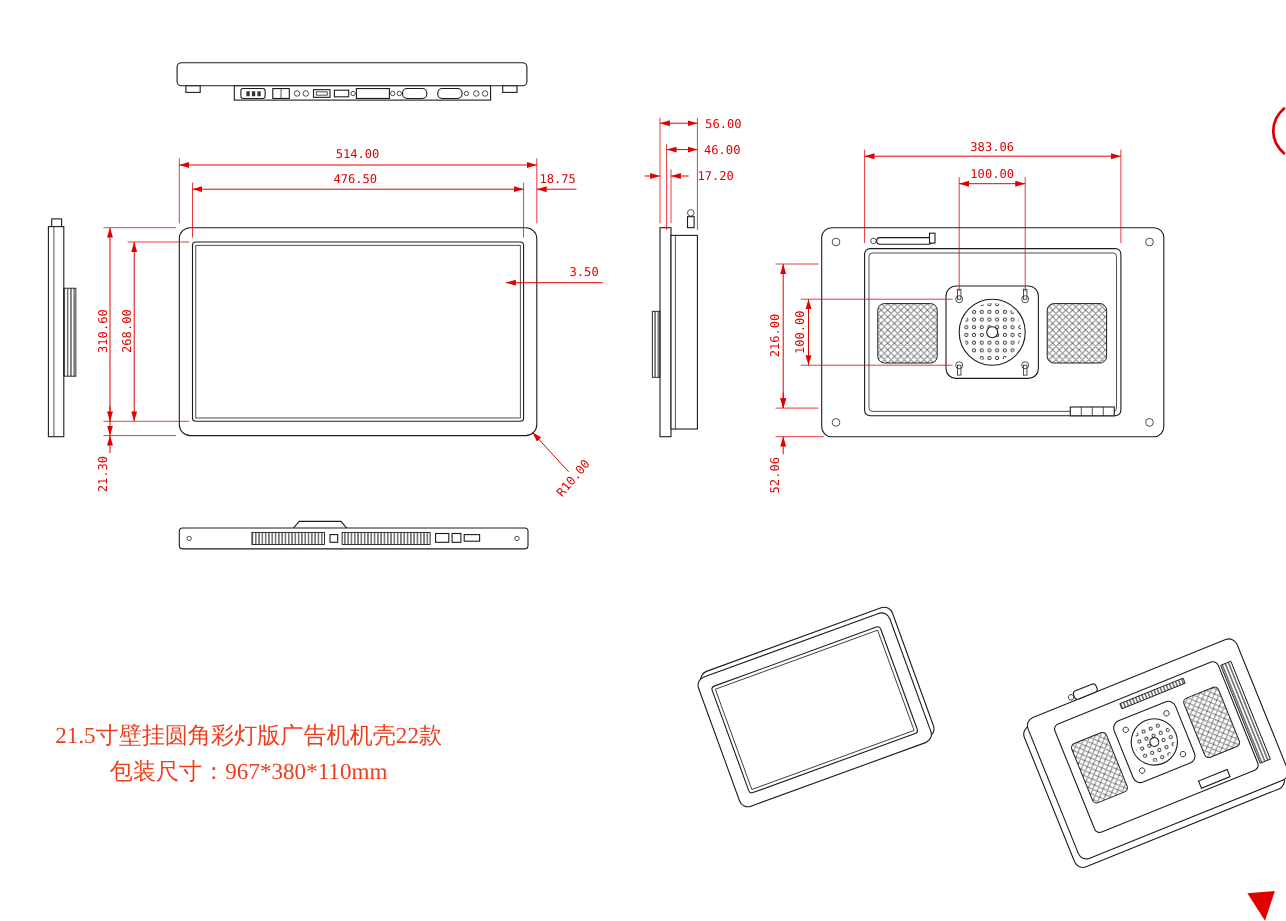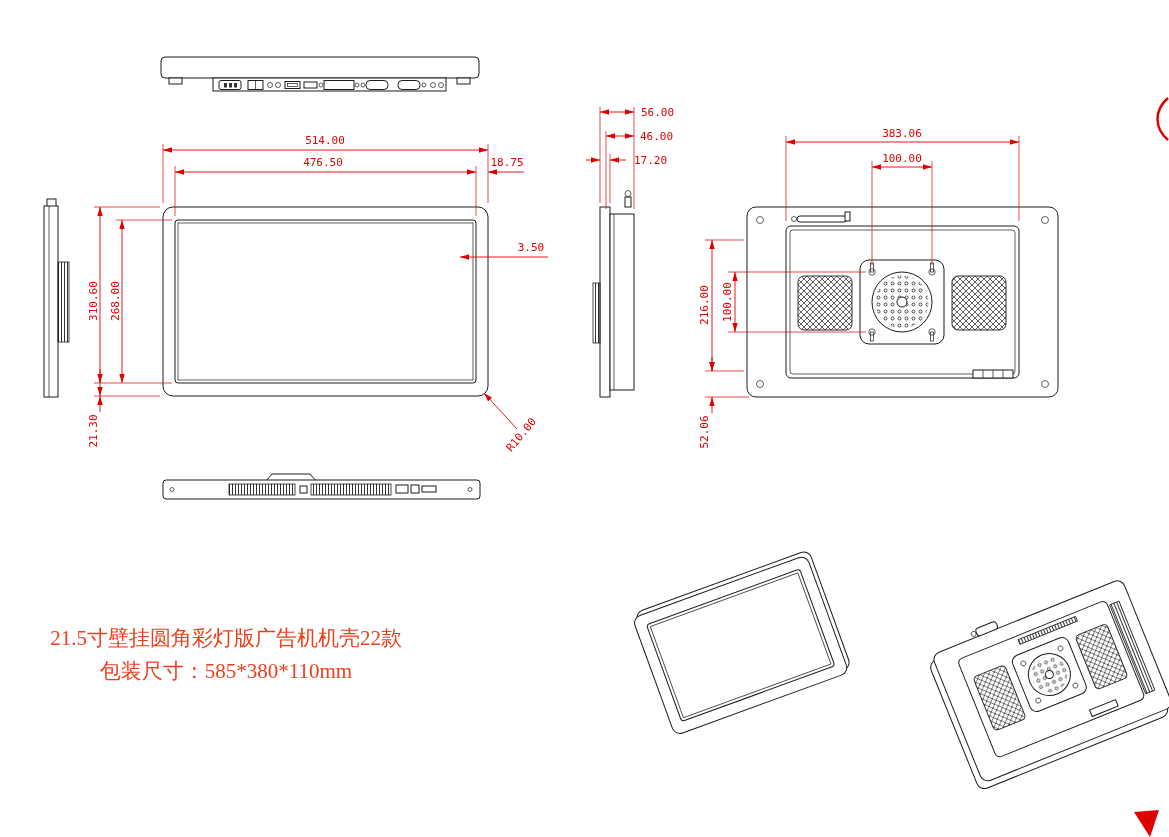--- a/index.html
+++ b/index.html
@@ -18,21 +18,21 @@
   .hatch{ fill: url(#vhatch); stroke: var(--geometry, #1c1c1c); stroke-width: 0.8; }
   .mesh { fill: url(#meshp);  stroke: var(--geometry, #1c1c1c); stroke-width: 0.9; }
   .dots { fill: url(#dotsp);  stroke: none; }
   .dim  { stroke: var(--dimension, #e00000); stroke-width: 0.9; fill: none; }
   .ext  { stroke: var(--dimension, #e00000); stroke-width: 0.7; fill: none; }
   .dimtxt { fill: var(--dimension, #e00000); font: 11px "DejaVu Sans Mono", monospace; text-anchor: middle; }
   .as   { text-anchor: start; }
   .redmark { stroke: var(--dimension, #e00000); fill: none; }
   .redfill { fill: var(--dimension, #e00000); stroke: none; }
   .notes {
-    position: absolute; left: 8px; top: 622px; width: 436px;
+    position: absolute; left: 8px; top: 652px; width: 436px;
     text-align: center;
     color: var(--note, #ee3e1c);
     font: 21px/1.55 "Liberation Serif", serif;
   }
 </style>
 </head>
 <body>
 
 <svg class="sheet" width="1169" height="837" viewBox="0 0 1169 837">
   <defs>
@@ -303,14 +303,14 @@
     <rect class="hatch" x="1134" y="632" width="10" height="96"></rect>
     <rect class="geo" x="1076" y="722" width="28" height="7"></rect>
   </g>
 
   <path class="redmark" d="M1168,98 C1154,110 1154,128 1168,140" stroke-width="2.5"></path>
   <polygon class="redfill" points="1134,812 1159,810 1150,837"></polygon>
 </svg>
 
 <div class="notes">
   <div>21.5寸壁挂圆角彩灯版广告机机壳22款</div>
-  <div>包装尺寸：585*380*110mm</div>
+  <div>包装尺寸：967*380*110mm</div>
 </div>
 
 </body></html>

